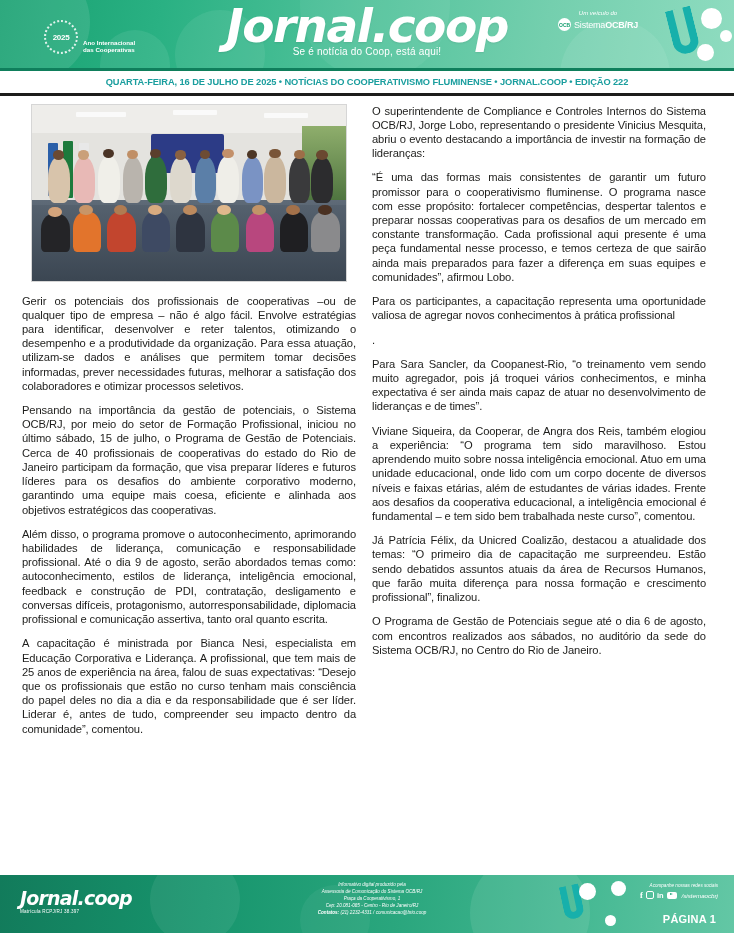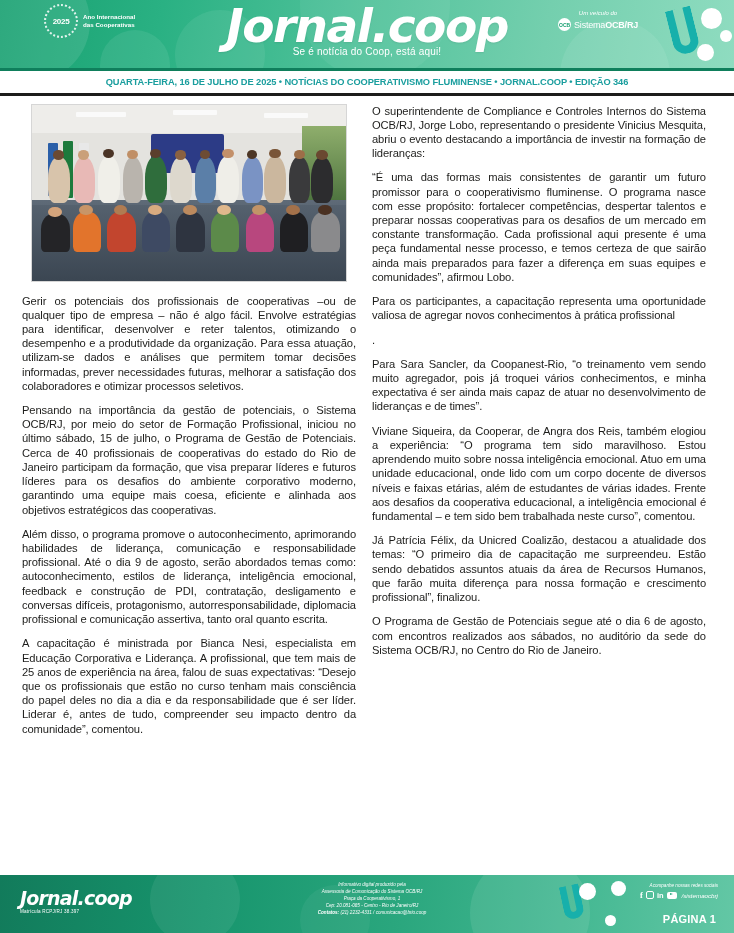--- a/index.html
+++ b/index.html
@@ -31,23 +31,23 @@
     background: rgba(255,255,255,0.10);
   }
   .mh-b1 { width: 120px; height: 120px; left: -30px; top: -38px; }
   .mh-b2 { width: 90px;  height: 90px;  left: 175px; top: 10px; background: rgba(255,255,255,0.07); }
   .mh-b3 { width: 150px; height: 150px; left: 300px; top: -70px; background: rgba(255,255,255,0.06); }
   .mh-b4 { width: 110px; height: 110px; left: 560px; top: 20px;  background: rgba(255,255,255,0.08); }
   .mh-b5 { width: 70px;  height: 70px;  left: 100px; top: 30px;  background: rgba(255,255,255,0.08); }
 
   .badge-intl {
     position: absolute;
-    left: 44px; top: 4px;
+    left: 44px; top: 20px;
     display: flex;
-    align-items: center;
+    align-items: flex-end;
     gap: 5px;
     color: #ffffff;
   }
   .badge-ring {
     width: 34px; height: 34px;
     border: 2px dotted rgba(255,255,255,0.85);
     border-radius: 50%;
     display: flex; align-items: center; justify-content: center;
     font-size: 8px; font-weight: bold; letter-spacing: -0.3px;
   }
@@ -294,21 +294,21 @@
     </div>
 
     <div class="swoosh"></div>
     <div class="dot-w dot1"></div>
     <div class="dot-w dot2"></div>
     <div class="dot-w dot3"></div>
   </div>
   <div class="mh-rule"></div>
 
   <div class="dateline">
-    <span>QUARTA-FEIRA, 16 DE JULHO DE 2025 • NOTÍCIAS DO COOPERATIVISMO FLUMINENSE • JORNAL.COOP • EDIÇÃO 346</span>
+    <span>QUARTA-FEIRA, 16 DE JULHO DE 2025 • NOTÍCIAS DO COOPERATIVISMO FLUMINENSE • JORNAL.COOP • EDIÇÃO 222</span>
   </div>
   <div class="dark-rule"></div>
 
   <div class="content">
 
     <div class="col">
 
       <div class="photo">
         <div class="ph-wall"></div>
         <div class="ph-ceil"></div>

